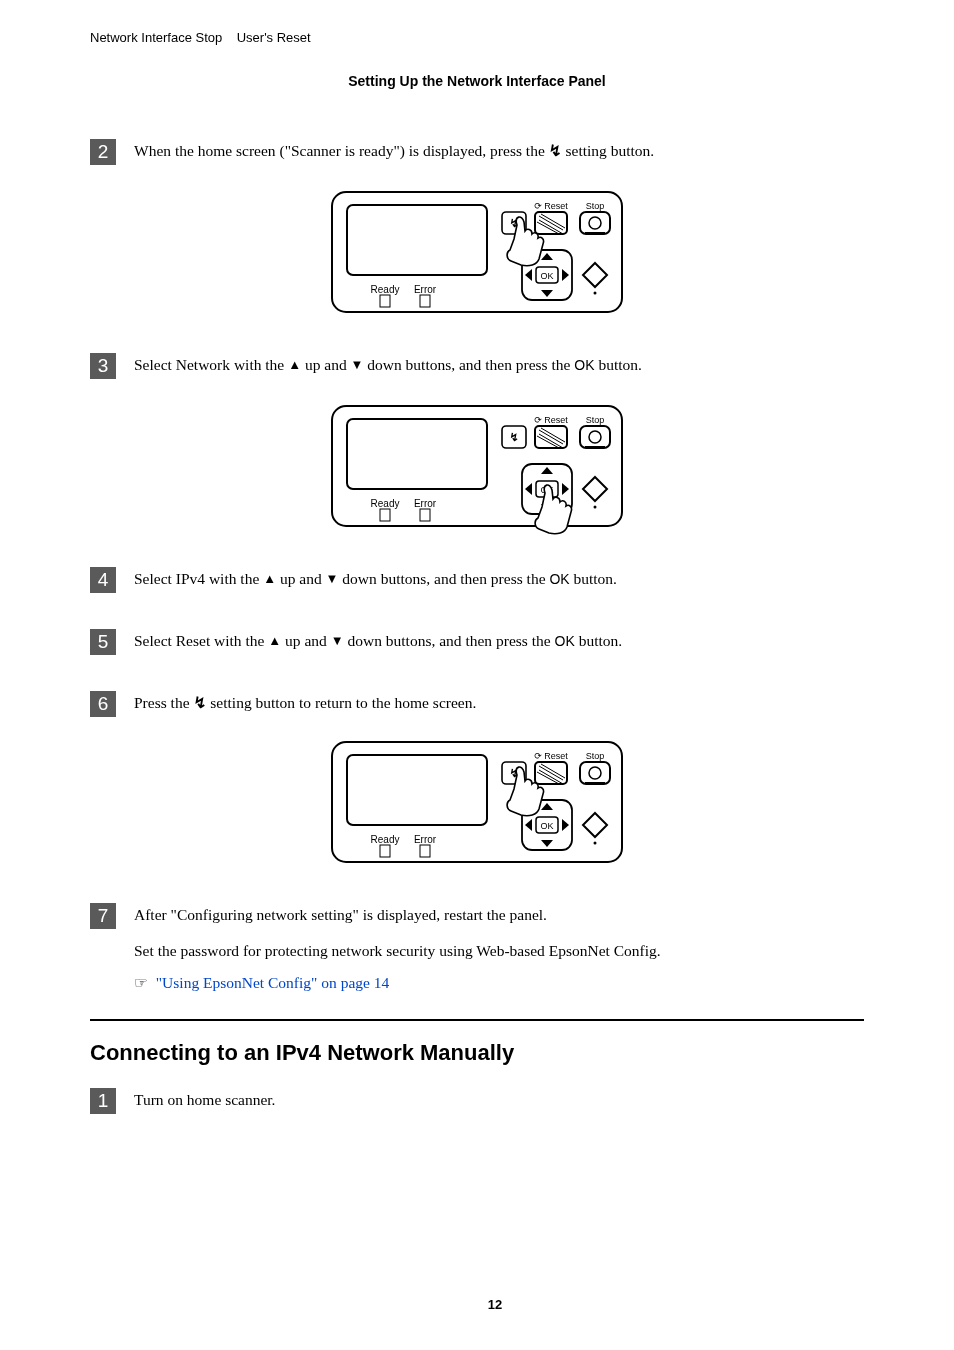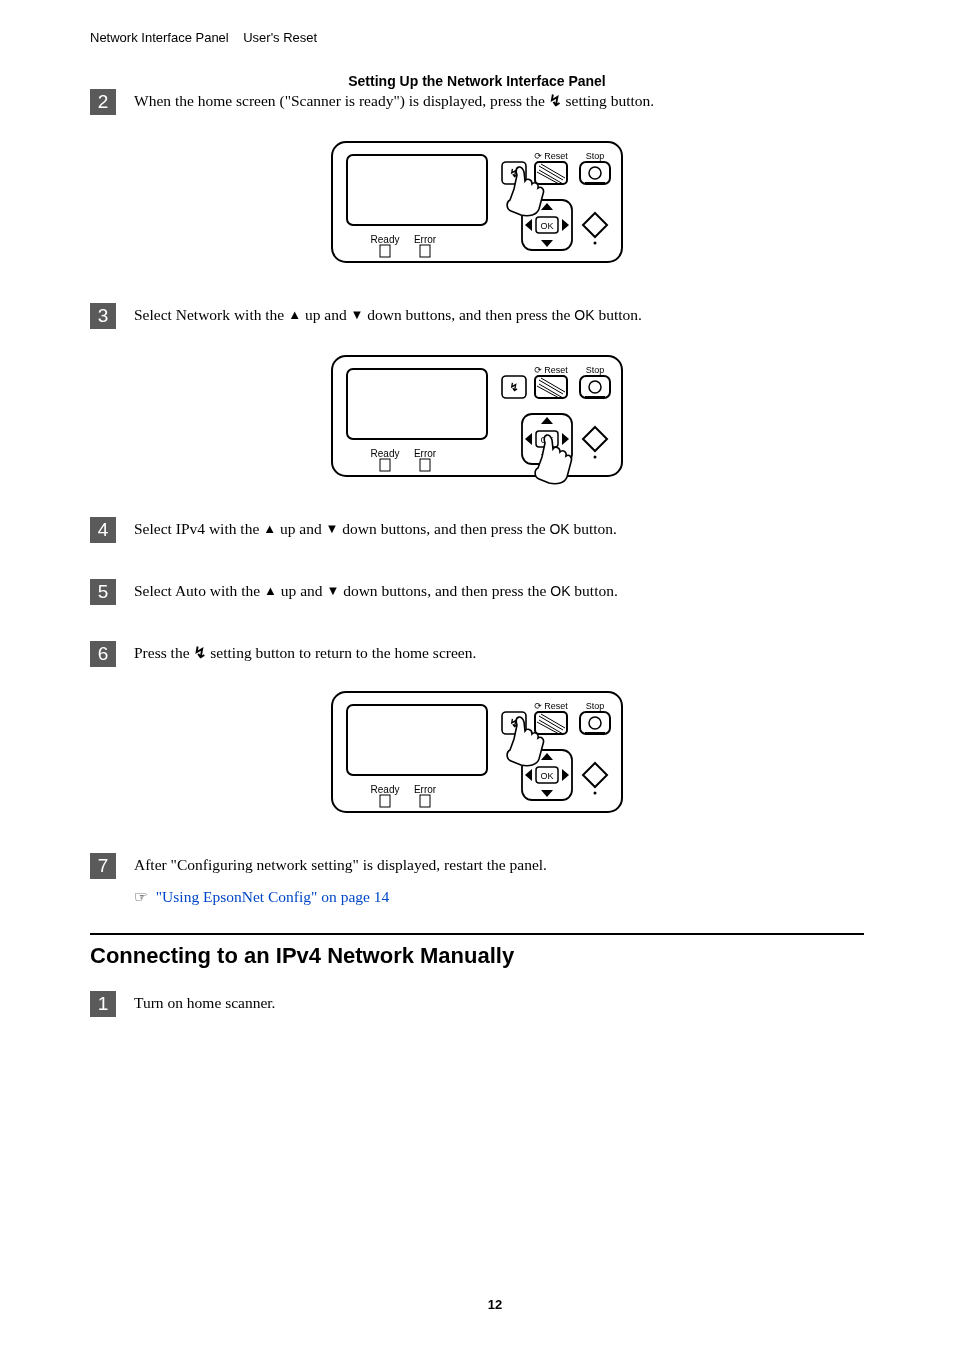--- a/index.html
+++ b/index.html
@@ -15,20 +15,21 @@
     .header-line {
       font-family: Verdana, Arial, sans-serif;
       font-size: 13px;
       margin-bottom: 28px;
     }
     .section-heading {
       font-family: Verdana, Arial, sans-serif;
       font-size: 14px;
       font-weight: bold;
       text-align: center;
+      margin-bottom: 50px;
     }
     .step {
       display: flex;
       align-items: flex-start;
       margin-bottom: 16px;
     }
     .step-num {
       width: 26px;
       height: 26px;
       background: #5a5a5a;
@@ -60,21 +61,21 @@
       font-size: 14px;
     }
     .bold { font-weight: normal; }
     .tri { font-size: 13px; vertical-align: 1px;}
     .setting-icon { font-family: Arial, sans-serif; font-weight: bold; }
     .h2 {
       font-family: Verdana, Arial, sans-serif;
       font-size: 22px;
       font-weight: bold;
       border-top: 2px solid #000;
-      padding-top: 8px;
+      padding-top: 19px;
       margin-top: 8px;
       margin-bottom: 22px;
     }
     .link {
       color: #0046c8;
       text-decoration: none;
     }
     .ref-icon {
       display: inline-block;
       margin-right: 4px;
@@ -88,21 +89,21 @@
       font-family: Verdana, Arial, sans-serif;
       font-size: 13px;
       font-weight: bold;
       padding-left: 36px;
     }
   </style>
 </head>
 <body>
 
 <div class="header-line">
-  <span>Network Interface Panel</span>&nbsp;&nbsp;&nbsp;&nbsp;<span>User's Reset</span>
+  <span>Network Interface Stop</span>&nbsp;&nbsp;&nbsp;&nbsp;<span>User's Reset</span>
 </div>
 <div class="section-heading">Setting Up the Network Interface Panel</div>
 
 <div id="stepsA">
     <div class="step">
     <div class="step-num">2</div>
     <div class="step-body">
         <p>When the home screen ("Scanner is ready") is displayed, press the <span class="setting-icon">↯</span> setting button.</p>
       </div>
   </div>
@@ -208,21 +209,21 @@
   </svg></div>
     <div class="step" style="margin-bottom: 30px;">
     <div class="step-num">4</div>
     <div class="step-body">
         <p>Select <span class="bold">IPv4</span> with the <span class="tri">▲</span> up and <span class="tri">▼</span> down buttons, and then press the <span class="ok-text">OK</span> button.</p>
       </div>
   </div>
     <div class="step" style="margin-bottom: 30px;">
     <div class="step-num">5</div>
     <div class="step-body">
-        <p>Select <span class="bold">Auto</span> with the <span class="tri">▲</span> up and <span class="tri">▼</span> down buttons, and then press the <span class="ok-text">OK</span> button.</p>
+        <p>Select <span class="bold">Reset</span> with the <span class="tri">▲</span> up and <span class="tri">▼</span> down buttons, and then press the <span class="ok-text">OK</span> button.</p>
       </div>
   </div>
     <div class="step" style="margin-bottom: 8px;">
     <div class="step-num">6</div>
     <div class="step-body">
         <p>Press the <span class="setting-icon">↯</span> setting button to return to the home screen.</p>
       </div>
   </div>
     <div class="figure">
   <svg class="panel-svg" width="300" height="140" viewBox="0 0 300 140">
@@ -268,20 +269,21 @@
     </g>
 
     <g transform="translate(190,38)">
       <path d="M 0 0 C -3 -9 5 -11 7 -3 L 8 6 C 10 3 15 4 15 9 C 18 6 22 9 21 13 C 24 11 28 14 26 19 L 22 34 C 20 40 12 42 4 40 L -6 36 C -11 34 -11 27 -7 25 L -3 14 Z" fill="#fff" stroke="#000" stroke-width="1.6"></path>
     </g>
   </svg></div>
     <div class="step">
     <div class="step-num">7</div>
     <div class="step-body">
         <p>After "Configuring network setting" is displayed, restart the panel.</p>
+      <p style="margin-top:12px">Set the password for protecting network security using Web-based EpsonNet Config.</p>
       <p><span class="ref-icon">☞</span> <a href="#" class="link">"Using EpsonNet Config" on page 14</a></p>
       </div>
   </div>
   </div>
 
 <h2 class="h2">Connecting to an IPv4 Network Manually</h2>
 
 <div id="stepsB">
     <div class="step">
     <div class="step-num">1</div>

